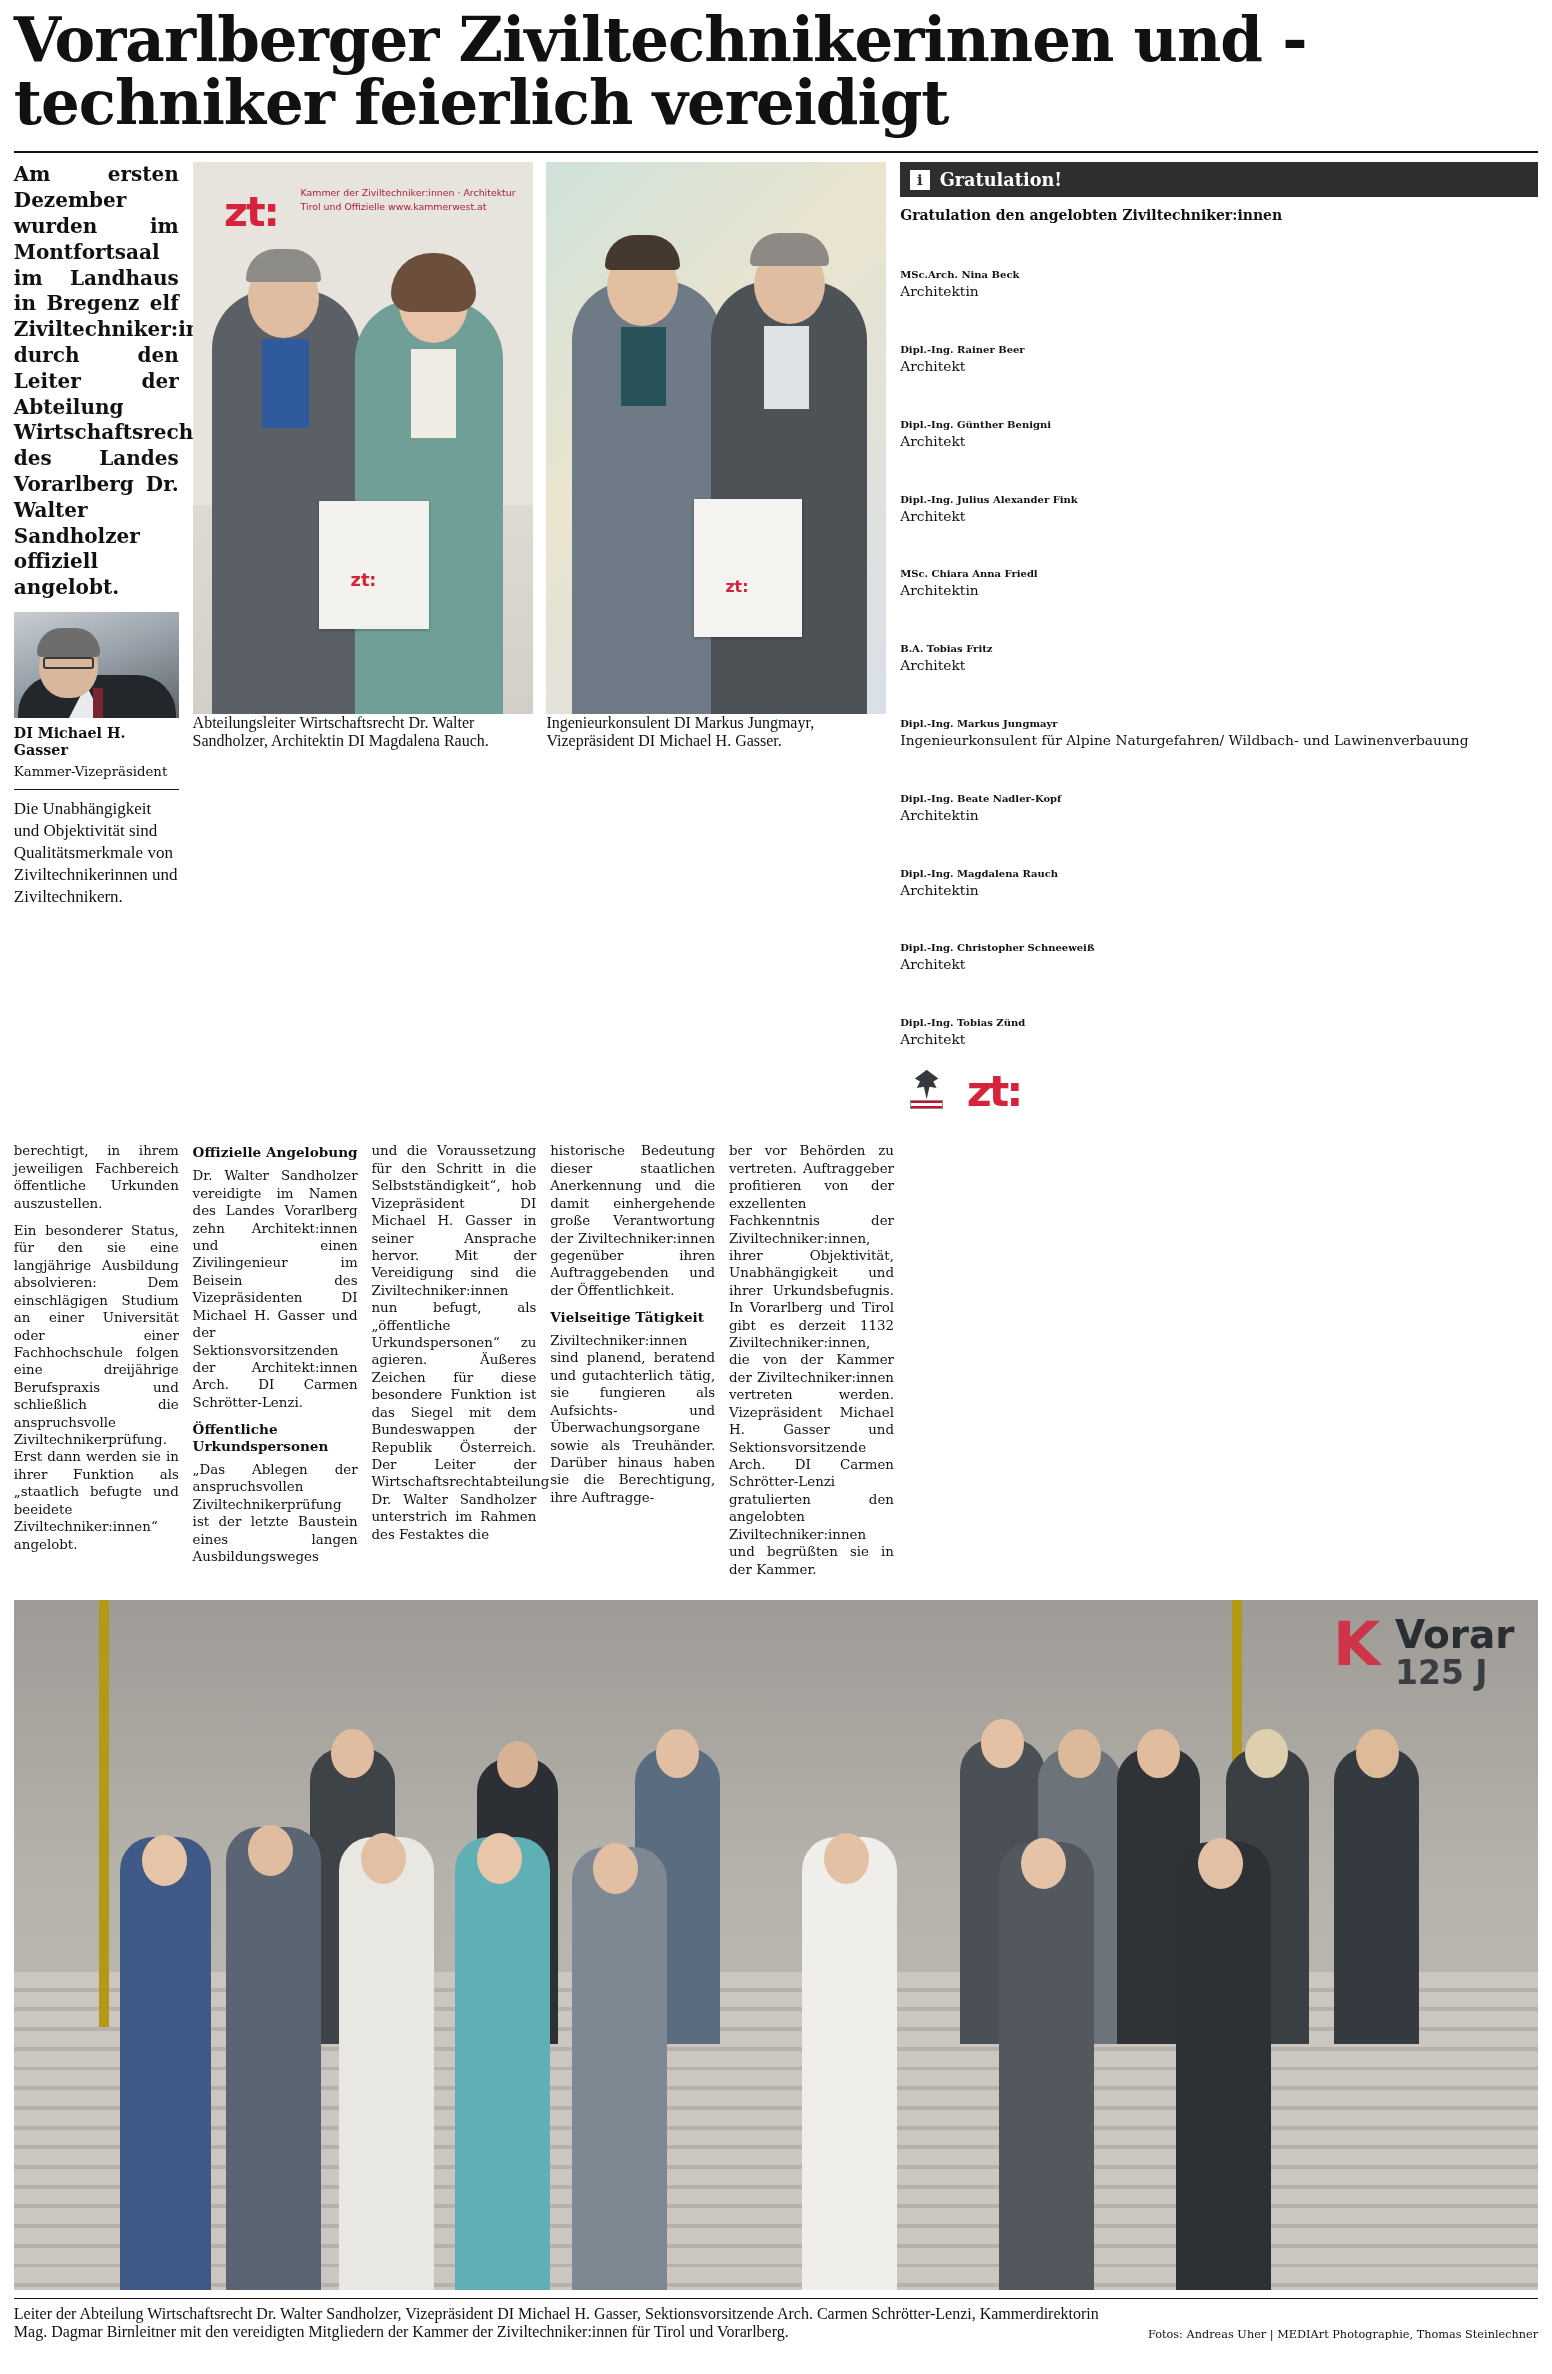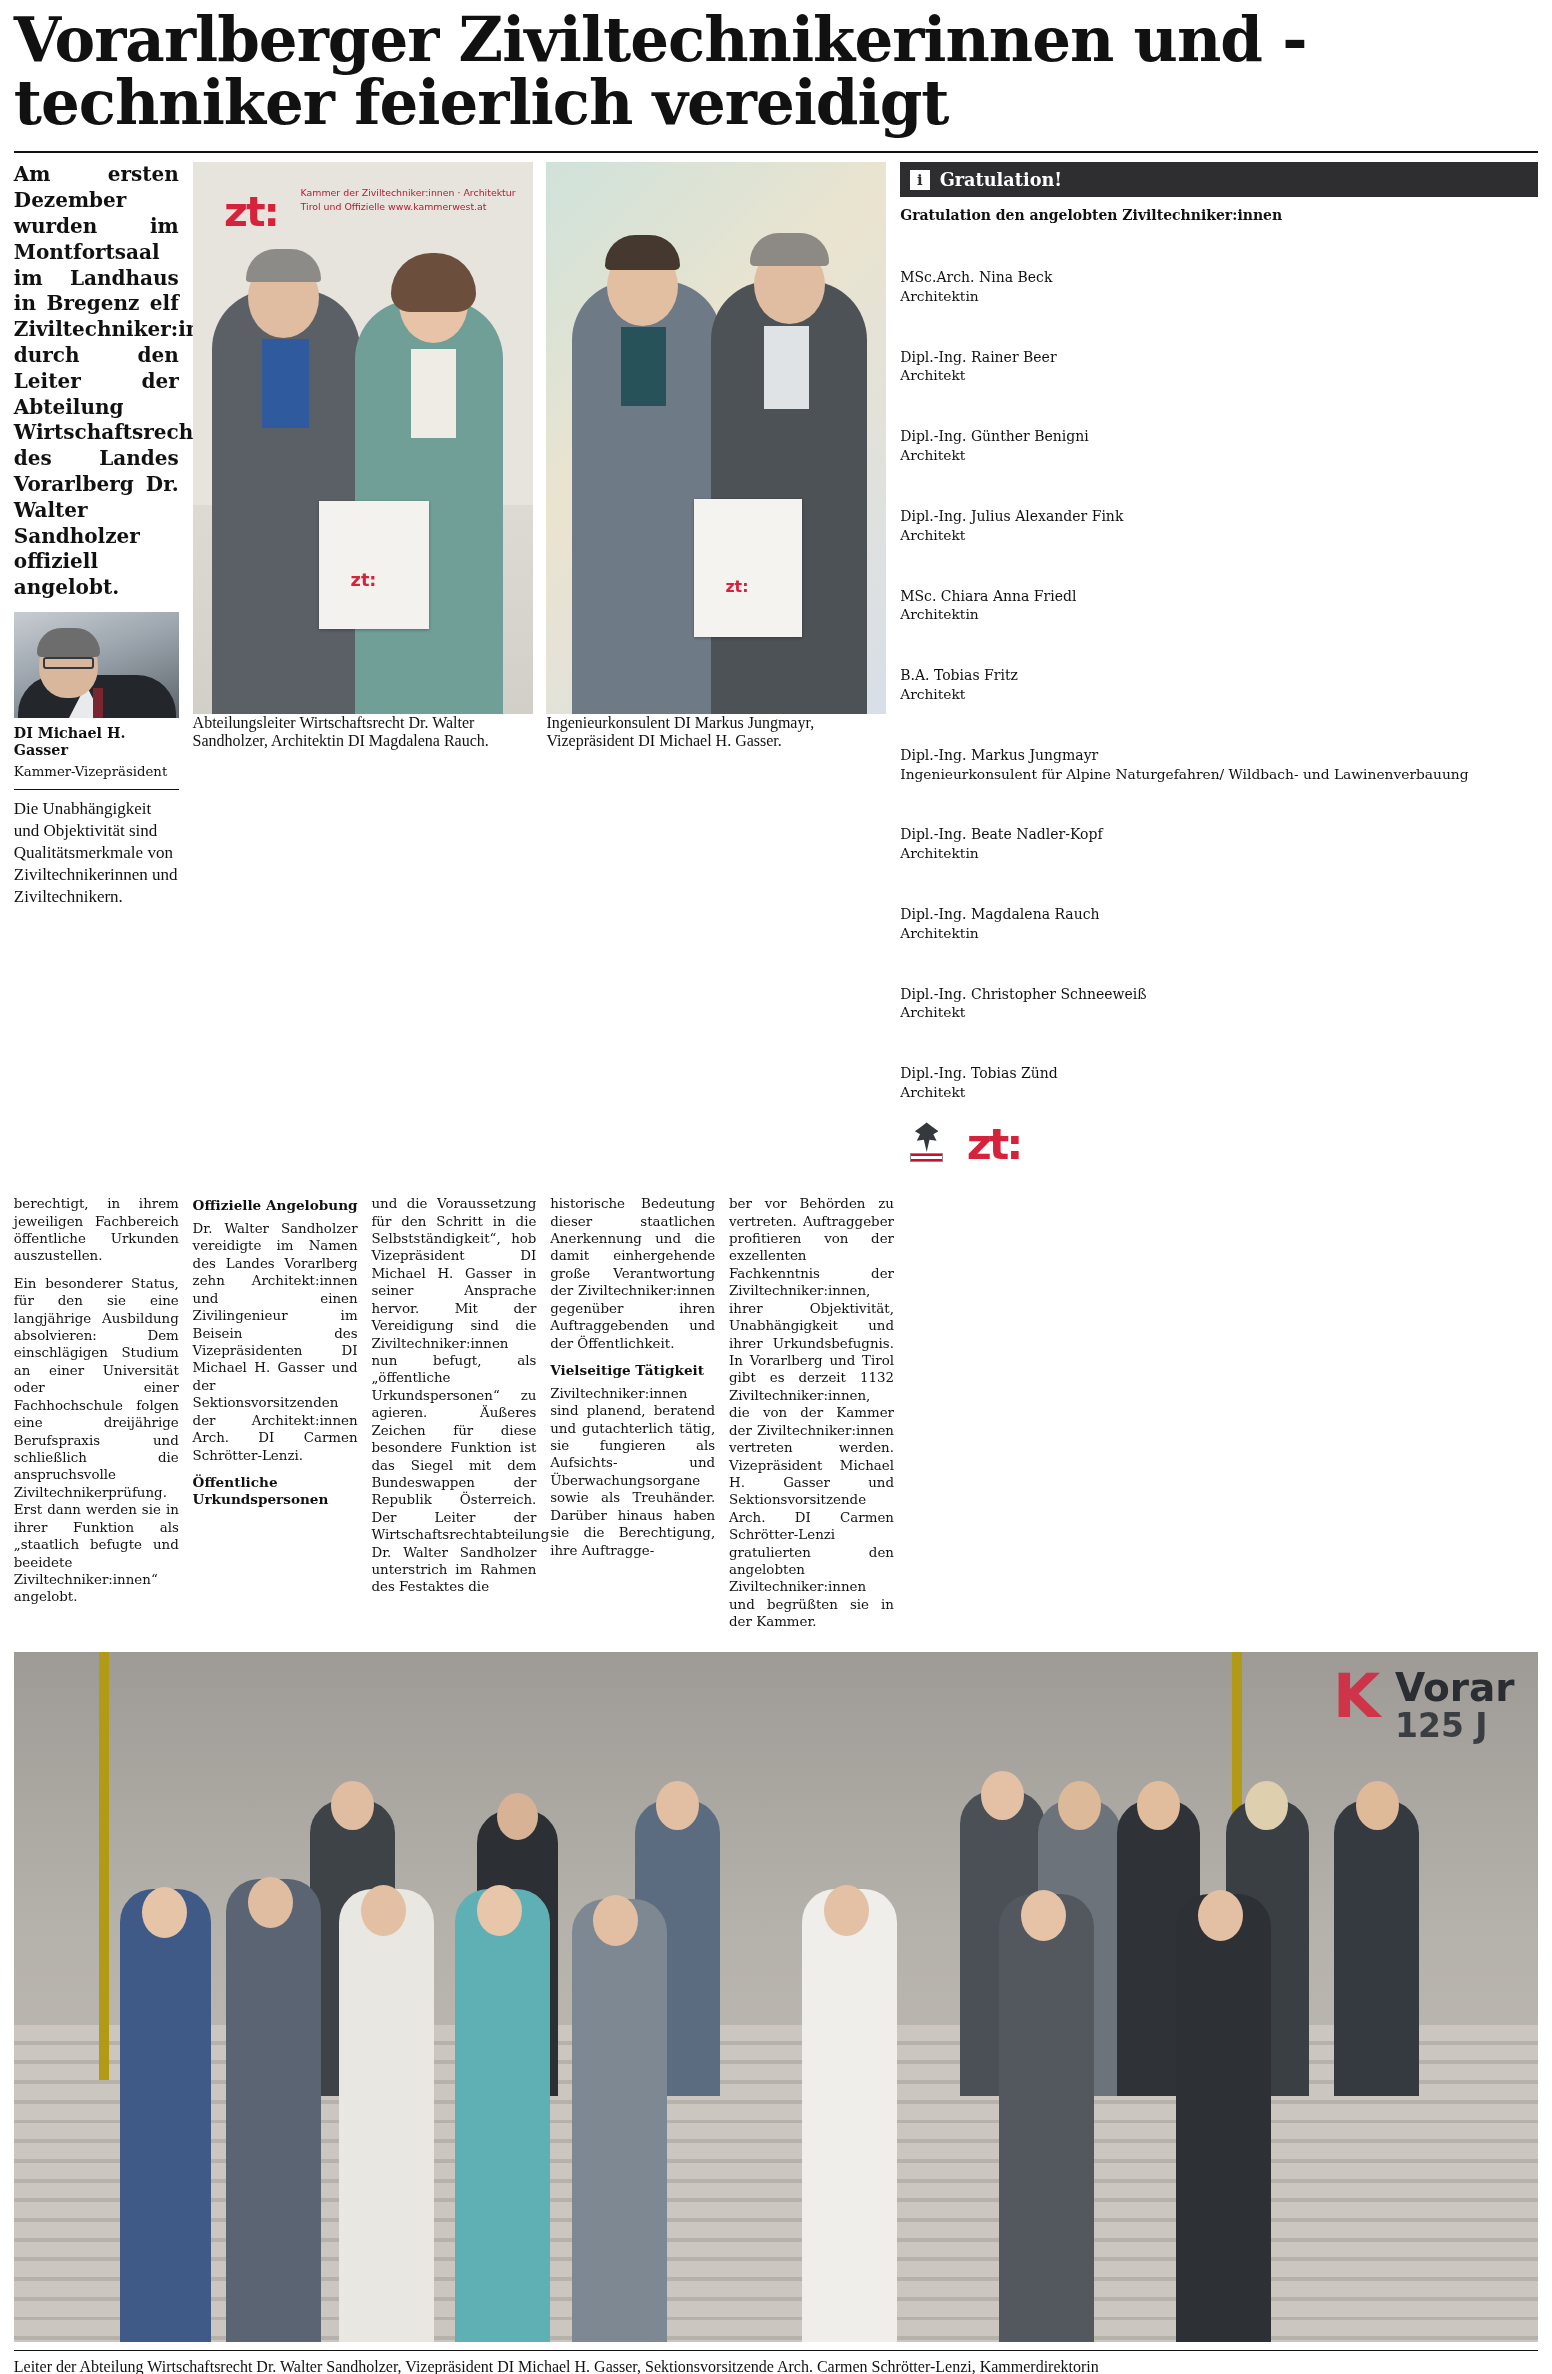--- a/index.html
+++ b/index.html
@@ -140,21 +140,21 @@
     display:inline-flex; align-items:center; justify-content:center;
     width:19.7px; height:19.7px; background:#fff; color:#2e2e30;
     font-family:"DejaVu Serif",serif; font-weight:700; font-size:14.8px;
   }
   .rail-lead {
     font-family:"DejaVu Serif",serif; font-weight:700; font-size:14px;
     line-height:1.28; margin:9.9px 0 11.8px 0;
   }
   .awardee { margin-bottom:9.9px; }
   .awardee .n {
-    font-family:"DejaVu Serif",serif; font-weight:400; font-size:14px; line-height:1.2;margin-top:44px;
+    font-family:"DejaVu Serif",serif; font-weight:700; font-size:10px; line-height:1.2;margin-top:44px;
   }
   .awardee .t {
     font-family:"DejaVu Serif",serif; font-size:13.8px; line-height:1.22; margin-top:2px;
   }
   .rail-logos { display:flex; align-items:center; gap:17.7px; margin:17.7px 0 13.8px 3.9px; }
   .eagle {
     width:45px; height:51px; position:relative;
   }
   .eagle .body {
     position:absolute; left:10.8px; top:3.9px; width:23.6px; height:29.6px;
@@ -349,20 +349,21 @@
 
   <div class="body-grid">
     <div class="col">
       <p>berechtigt, in ihrem jeweiligen Fachbereich öffentliche Urkunden auszustellen.</p>
       <p>Ein besonderer Status, für den sie eine langjährige Ausbildung absolvieren: Dem einschlägigen Studium an einer Universität oder einer Fachhochschule folgen eine dreijährige Berufspraxis und schließlich die anspruchsvolle Ziviltechnikerprüfung. Erst dann werden sie in ihrer Funktion als „staatlich befugte und beeidete Ziviltechniker:innen“ angelobt.</p>
     </div>
     <div class="col">
       <h4>Offizielle Angelobung</h4>
       <p>Dr. Walter Sandholzer vereidigte im Namen des Landes Vorarlberg zehn Architekt:innen und einen Zivilingenieur im Beisein des Vizepräsidenten DI Michael H. Gasser und der Sektionsvorsitzenden der Architekt:innen Arch. DI Carmen Schrötter-Lenzi.</p>
       <h4>Öffentliche Urkundspersonen</h4>
+      <p>„Das Ablegen der anspruchsvollen Ziviltechnikerprüfung ist der letzte Baustein eines langen Ausbildungsweges</p>
     </div>
     <div class="col">
       <p>und die Voraussetzung für den Schritt in die Selbstständigkeit“, hob Vizepräsident DI Michael H. Gasser in seiner Ansprache hervor. Mit der Vereidigung sind die Ziviltechniker:innen nun befugt, als „öffentliche Urkundspersonen“ zu agieren. Äußeres Zeichen für diese besondere Funktion ist das Siegel mit dem Bundeswappen der Republik Österreich. Der Leiter der Wirtschaftsrechtabteilung Dr. Walter Sandholzer unterstrich im Rahmen des Festaktes die</p>
     </div>
     <div class="col">
       <p>historische Bedeutung dieser staatlichen Anerkennung und die damit einhergehende große Verantwortung der Ziviltechniker:innen gegenüber ihren Auftraggebenden und der Öffentlichkeit.</p>
       <h4>Vielseitige Tätigkeit</h4>
       <p>Ziviltechniker:innen sind planend, beratend und gutachterlich tätig, sie fungieren als Aufsichts- und Überwachungsorgane sowie als Treuhänder. Darüber hinaus haben sie die Berechtigung, ihre Auftragge-</p>
     </div>
     <div class="col">

